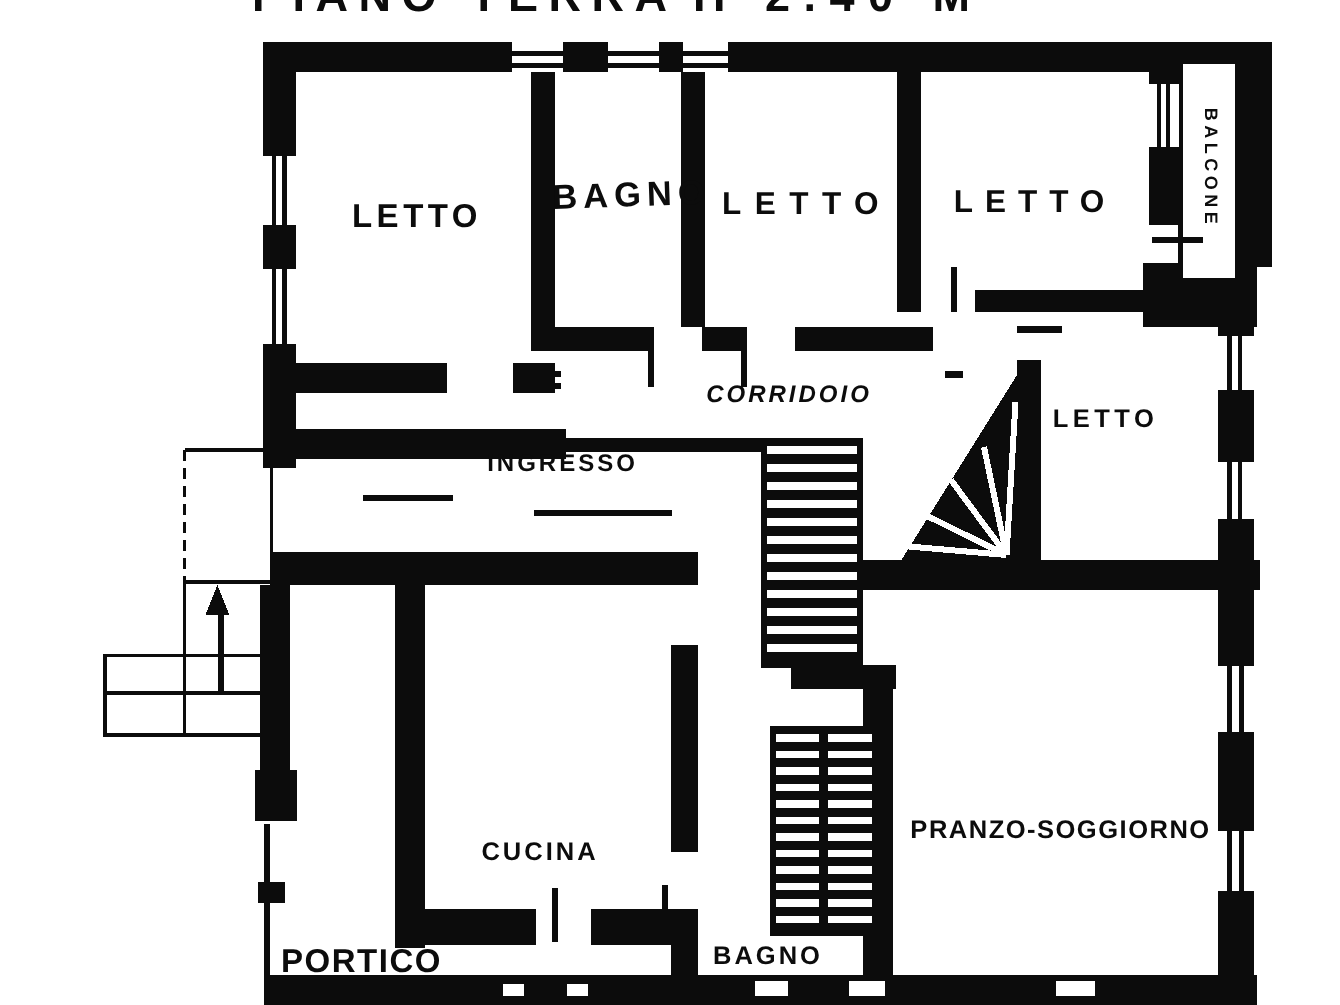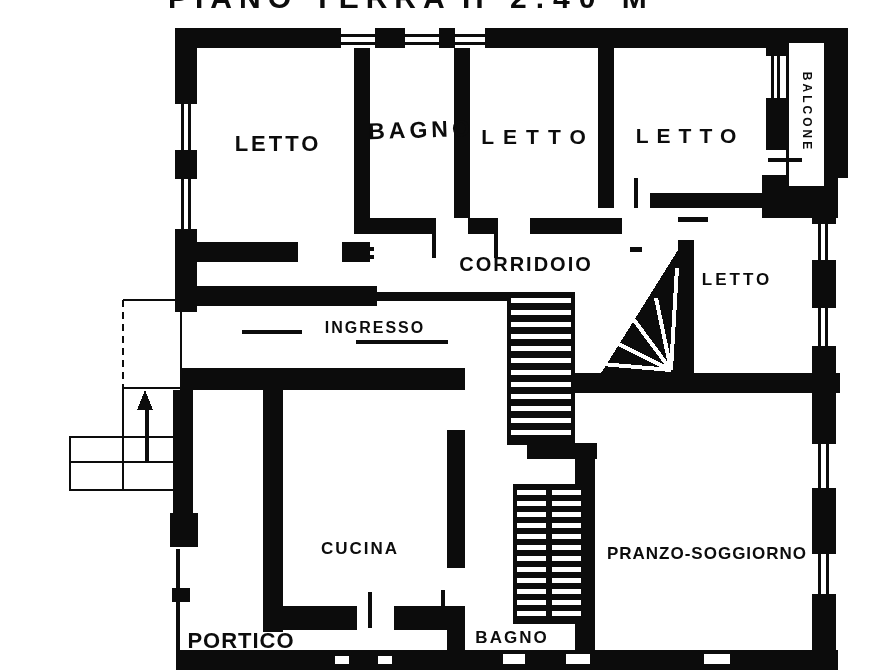--- a/index.html
+++ b/index.html
@@ -190,21 +190,21 @@
       <rect x="145" y="402" width="4" height="60"></rect>
       <polygon points="137,410 153,410 145,390"></polygon>
     </g>
   </svg>
 
   <div class="lbl" style="left:278px;top:144px;font-size:22px;letter-spacing:3px;">LETTO</div>
   <div class="lbl" style="left:421px;top:130px;font-size:23px;letter-spacing:4px;transform:translate(-50%,-50%) rotate(-2deg);">BAGNO</div>
   <div class="lbl" style="left:538px;top:136px;font-size:21px;letter-spacing:9px;">LETTO</div>
   <div class="lbl" style="left:690px;top:135px;font-size:21px;letter-spacing:8px;">LETTO</div>
   <div class="lbl vert" style="left:807px;top:112px;font-size:12px;letter-spacing:3px;">BALCONE</div>
-  <div class="lbl" style="left:526px;top:264px;font-size:20px;letter-spacing:2px;">CORRIDOIO</div>
+  <div class="lbl" style="left:526px;top:264px;font-size:16px;letter-spacing:2px;font-style:italic;">CORRIDOIO</div>
   <div class="lbl" style="left:737px;top:279px;font-size:17px;letter-spacing:3px;">LETTO</div>
-  <div class="lbl" style="left:375px;top:328px;font-size:16px;letter-spacing:2px;">INGRESSO</div>
-  <div class="lbl" style="left:360px;top:548px;font-size:17px;letter-spacing:2px;">CUCINA</div>
+  <div class="lbl" style="left:375px;top:310px;font-size:16px;letter-spacing:2px;">INGRESSO</div>
+  <div class="lbl" style="left:360px;top:568px;font-size:17px;letter-spacing:2px;">CUCINA</div>
   <div class="lbl" style="left:707px;top:553px;font-size:17px;letter-spacing:1px;">PRANZO-SOGGIORNO</div>
   <div class="lbl" style="left:512px;top:637px;font-size:17px;letter-spacing:2px;">BAGNO</div>
   <div class="lbl" style="left:241px;top:641px;font-size:22px;letter-spacing:1px;">PORTICO</div>
 
 </div>
 
 </body></html>

